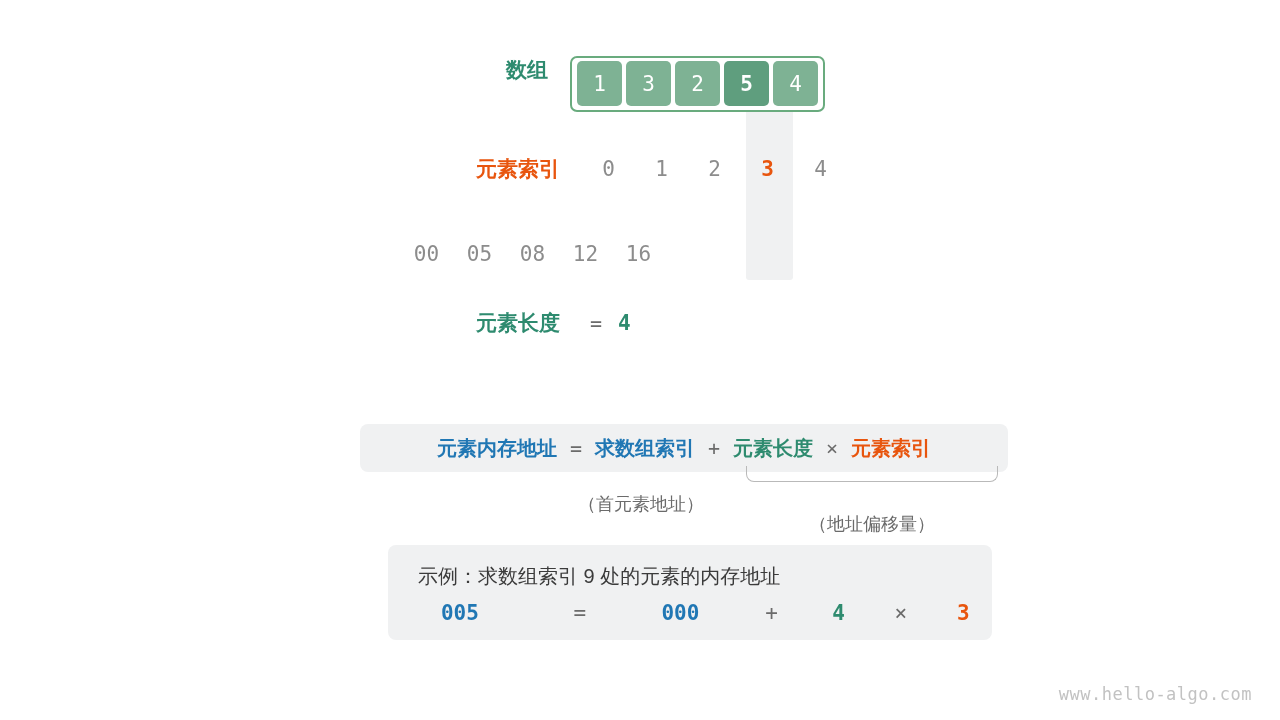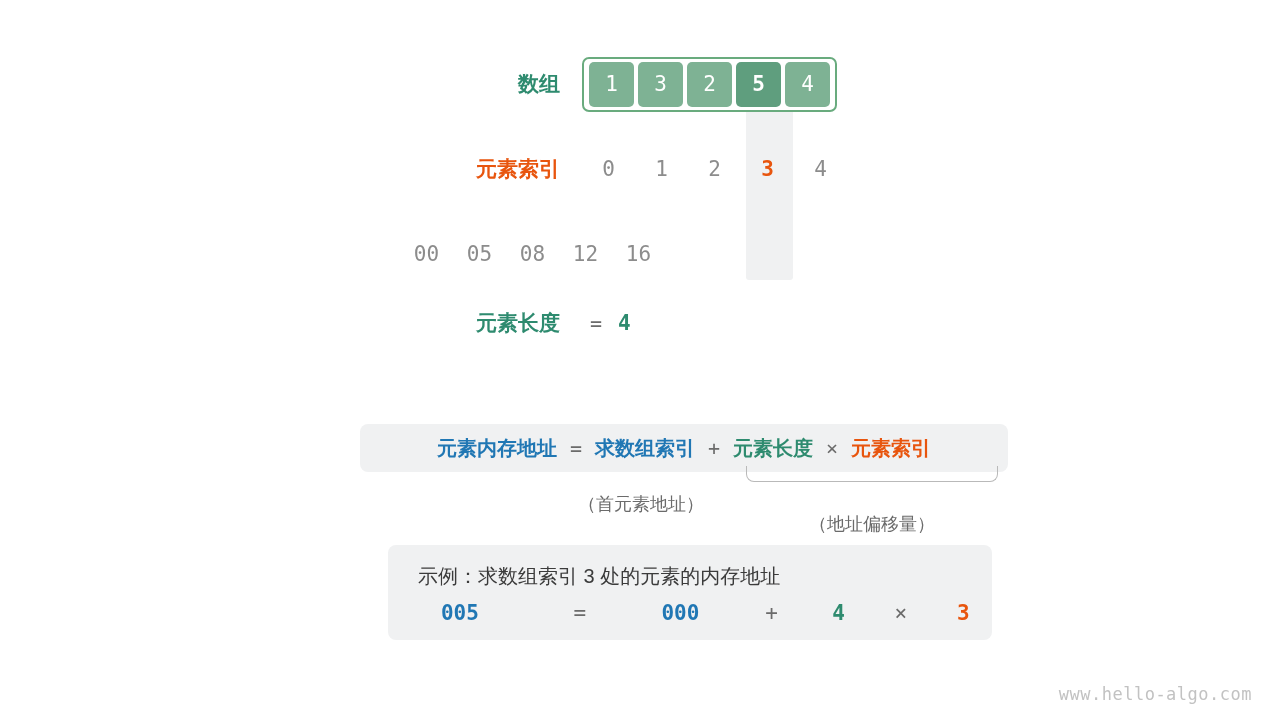--- a/index.html
+++ b/index.html
@@ -30,26 +30,25 @@
     top: 100px;
     width: 47px;
     height: 180px;
     background: #f0f1f2;
     border-radius: 3px;
   }
 
   
   #array-row {
     position: absolute;
-    left: 400px;
+    left: 388px;
     top: 56px;
     width: 460px;
     height: 56px;
     display: flex;
-    align-items: center;
   }
   #array-row .row-label {
     width: 160px;
     color: #2e8b6f;
     margin-right: 22px;
     font-size: 21px;
   }
   .array-box {
     display: flex;
     border: 2px solid #69ab7e;
@@ -307,21 +306,21 @@
   <span class="f-op">+</span>
   <span class="f-green">元素长度</span>
   <span class="f-op">×</span>
   <span class="f-orange">元素索引</span>
 </div>
 <div id="offset-brace"></div>
 <div id="caption-first">（首元素地址）</div>
 <div id="caption-offset">（地址偏移量）</div>
 
 <div id="example-box">
-  <div id="example-title">示例：求数组索引 3 处的元素的内存地址</div>
+  <div id="example-title">示例：求数组索引 9 处的元素的内存地址</div>
   <div id="example-calc">
     <span class="calc-item c-addr">005</span>
     <span class="calc-item c-eq">=</span>
     <span class="calc-item c-base">000</span>
     <span class="calc-item c-plus">+</span>
     <span class="calc-item c-len">4</span>
     <span class="calc-item c-times">×</span>
     <span class="calc-item c-idx">3</span>
   </div>
 </div>

